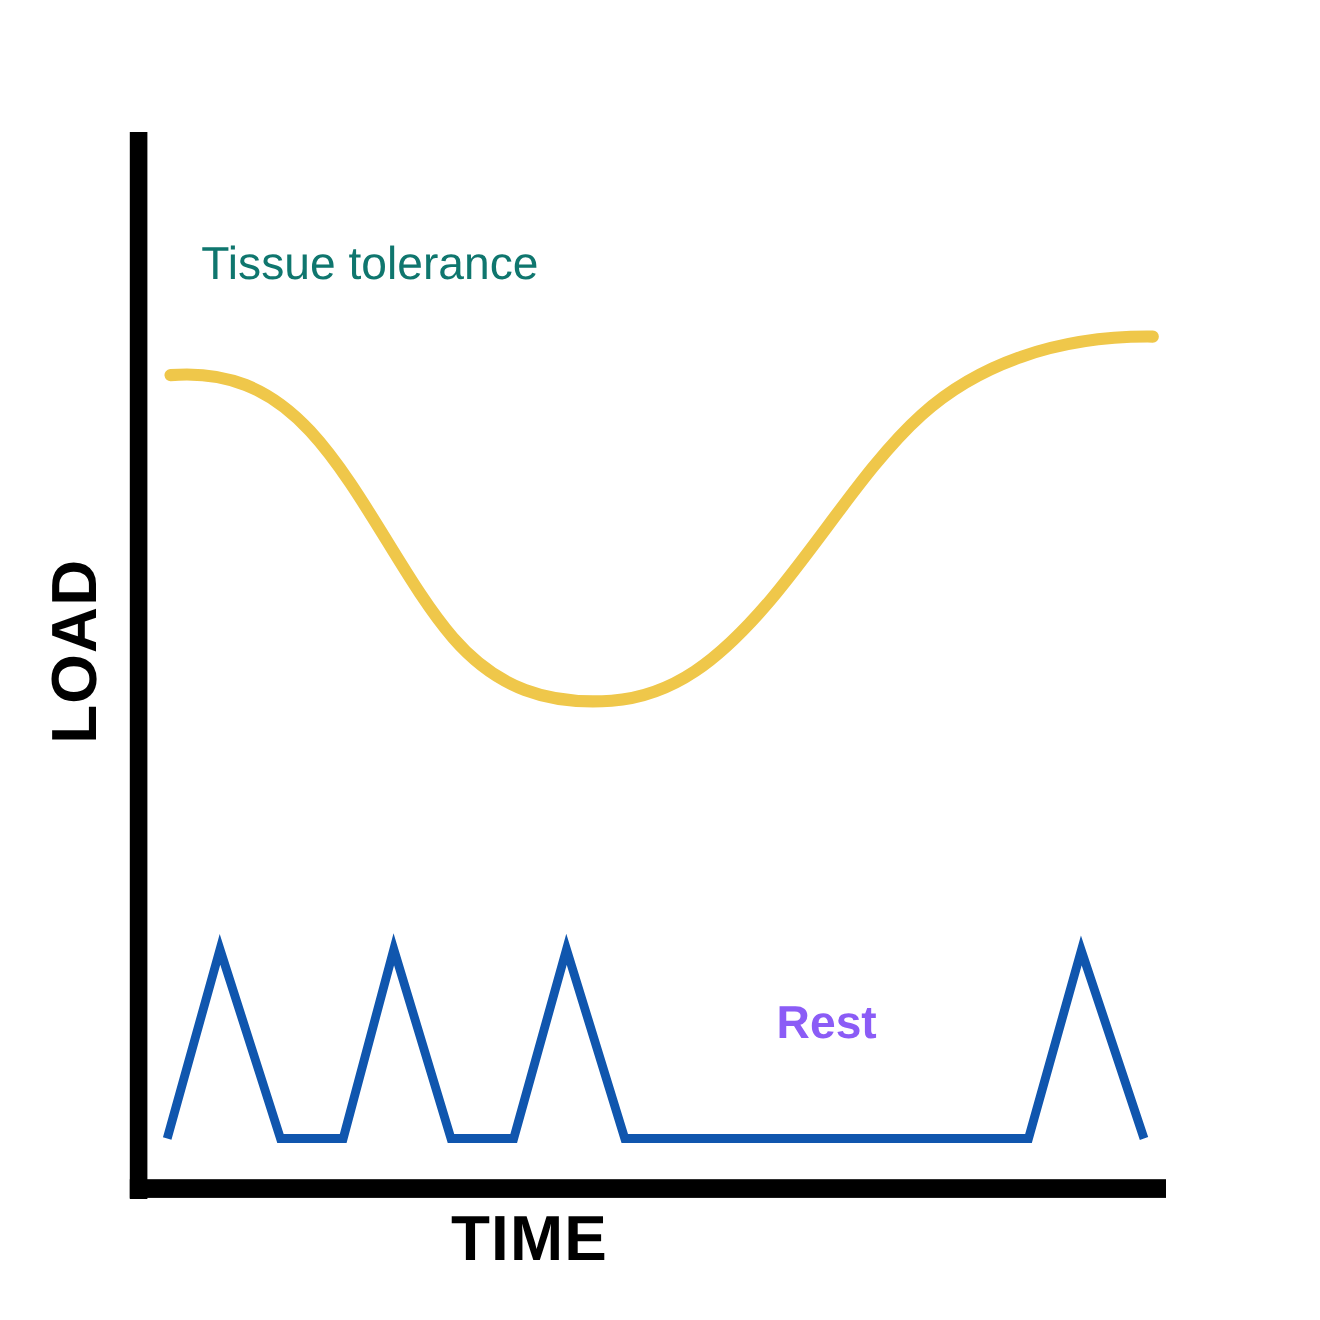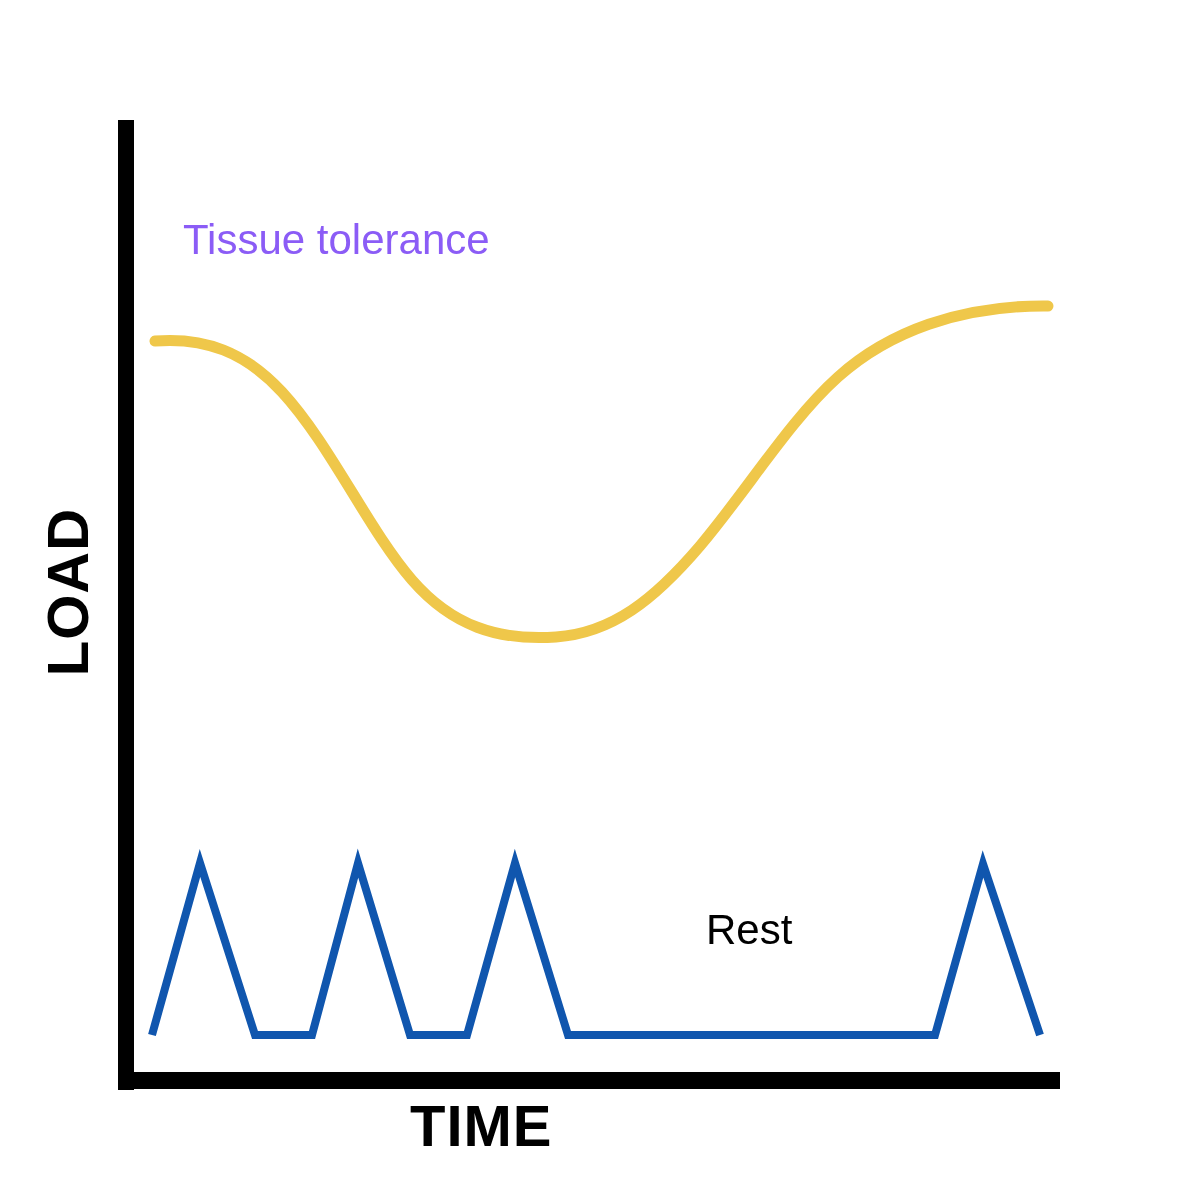--- a/index.html
+++ b/index.html
@@ -114,17 +114,17 @@
                       358,863
                       410,1035
                       467,1035
                       515,863
                       568,1035
                       935,1035
                       983,864
                       1040,1035"></polyline>
   </svg>
 
-  <div class="annot annot-tolerance" style="color: #8b5cf6;">Tissue tolerance</div>
+  <div class="annot annot-tolerance" style="color: #0f766e;">Tissue tolerance</div>
 
-  <div class="annot annot-rest" style="color: #000000;">Rest</div>
+  <div class="annot annot-rest" style="color: #8b5cf6; font-weight: bold;">Rest</div>
 
 </div>
 
 </body></html>

